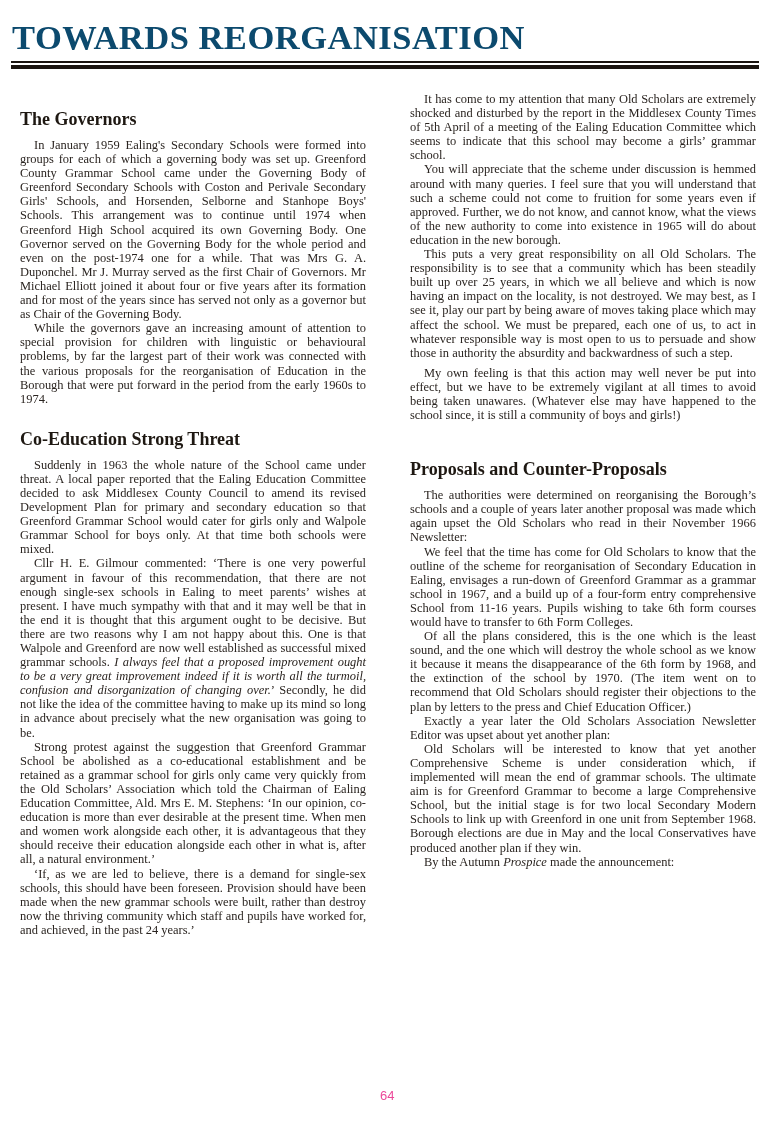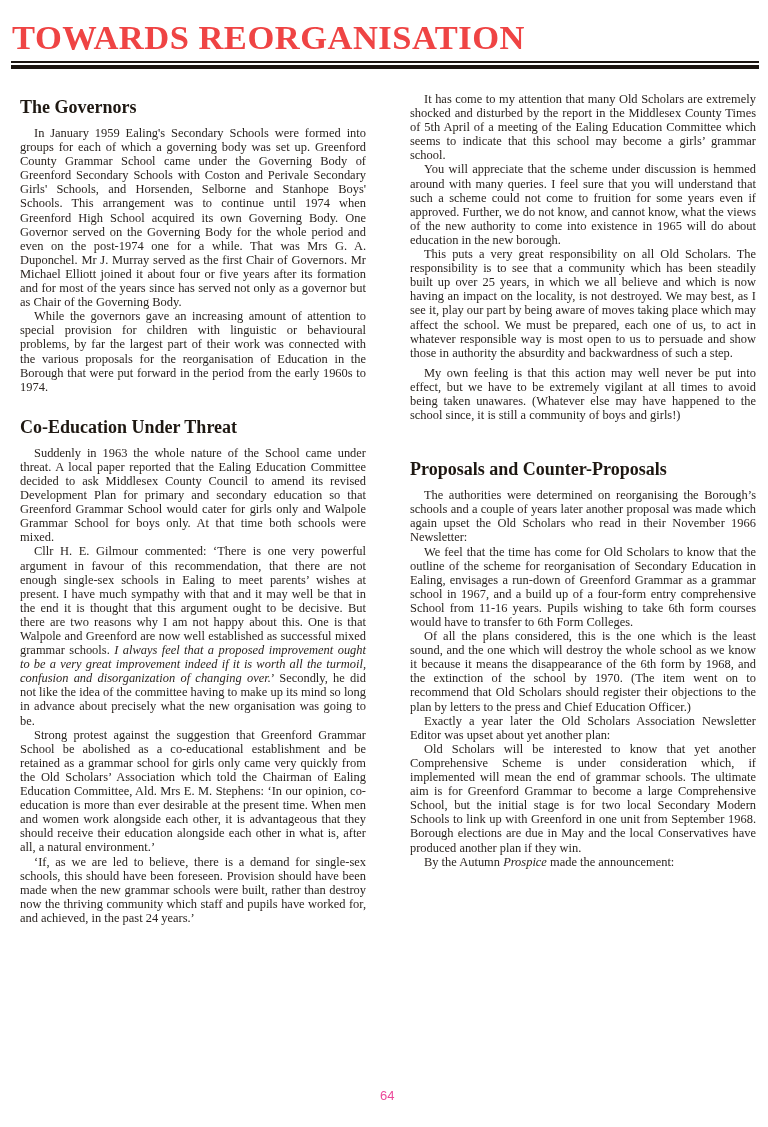--- a/index.html
+++ b/index.html
@@ -1,23 +1,23 @@
 <!DOCTYPE html>
 <html><head>
 <meta charset="utf-8">
 <style>
   html, body { margin: 0; padding: 0; background: #ffffff; }
   body { width: 768px; height: 1127px; position: relative; overflow: hidden;
          font-family: "Liberation Serif", "DejaVu Serif", serif; color: #2a2420; }
   .title { position: absolute; left: 12px; top: 20px; margin: 0;
            font-family: "Liberation Serif", serif; font-weight: bold;
-           font-size: 34.5px; letter-spacing: 0.5px; color: #ef4444; line-height: 1; }
+           font-size: 34.5px; letter-spacing: 0.5px; color: #0c4a6e; line-height: 1; }
   .rule-thin { position: absolute; left: 11px; width: 748px; top: 61px; height: 2px; background: #1a140f; }
   .rule-thick { position: absolute; left: 11px; width: 748px; top: 65px; height: 4px; background: #1a140f; }
-  .col { position: absolute; top: 92px; width: 346px; font-size: 12.45px; line-height: 14.1px; text-align: justify; }
+  .col { position: absolute; top: 104px; width: 346px; font-size: 12.45px; line-height: 14.1px; text-align: justify; }
   .col-left { left: 20px; }
   .col-right { left: 410px; top: 92px; }
   h2 { font-family: "Liberation Serif", serif; font-weight: bold; font-size: 18px; margin: 0; color: #1e1812; line-height: 22px; }
   p { margin: 0; text-indent: 14px; }
   .h-gov { margin-top: 4px; margin-bottom: 8px; }
   .h-coed { margin-top: 22px; margin-bottom: 8px; }
   .h-prop { margin-top: 36px; margin-bottom: 8px; }
   .gap { margin-top: 6px; }
   .page-num { position: absolute; left: 380px; top: 1088px; font-size: 13px; color: #ec4899;
               font-family: "Liberation Sans", sans-serif; }
@@ -28,21 +28,21 @@
 
 <h1 class="title">TOWARDS REORGANISATION</h1>
 <div class="rule-thin"></div>
 <div class="rule-thick"></div>
 
 <div class="col col-left">
   <h2 class="h-gov">The Governors</h2>
   <p>In January 1959 Ealing's Secondary Schools were formed into groups for each of which a governing body was set up. Greenford County Grammar School came under the Governing Body of Greenford Secondary Schools with Coston and Perivale Secondary Girls' Schools, and Horsenden, Selborne and Stanhope Boys' Schools. This arrangement was to continue until 1974 when Greenford High School acquired its own Governing Body. One Governor served on the Governing Body for the whole period and even on the post-1974 one for a while. That was Mrs G. A. Duponchel. Mr J. Murray served as the first Chair of Governors. Mr Michael Elliott joined it about four or five years after its formation and for most of the years since has served not only as a governor but as Chair of the Governing Body.</p>
   <p>While the governors gave an increasing amount of attention to special provision for children with linguistic or behavioural problems, by far the largest part of their work was connected with the various proposals for the reorganisation of Education in the Borough that were put forward in the period from the early 1960s to 1974.</p>
 
-  <h2 class="h-coed">Co-Education Under Threat</h2>
+  <h2 class="h-coed">Co-Education Strong Threat</h2>
   <p>Suddenly in 1963 the whole nature of the School came under threat. A local paper reported that the Ealing Education Committee decided to ask Middlesex County Council to amend its revised Development Plan for primary and secondary education so that Greenford Grammar School would cater for girls only and Walpole Grammar School for boys only. At that time both schools were mixed.</p>
   <p><span>Cllr H. E. Gilmour commented: ‘There is one very powerful argument in favour of this recommendation, that there are not enough single-sex schools in Ealing to meet parents’ wishes at present. I have much sympathy with that and it may well be that in the end it is thought that this argument ought to be decisive. But there are two reasons why I am not happy about this. One is that Walpole and Greenford are now well established as successful mixed grammar schools. </span><em>I always feel that a proposed improvement ought to be a very great improvement indeed if it is worth all the turmoil, confusion and disorganization of changing over.</em><span>’ Secondly, he did not like the idea of the committee having to make up its mind so long in advance about precisely what the new organisation was going to be.</span></p>
   <p>Strong protest against the suggestion that Greenford Grammar School be abolished as a co-educational establishment and be retained as a grammar school for girls only came very quickly from the Old Scholars’ Association which told the Chairman of Ealing Education Committee, Ald. Mrs E. M. Stephens: ‘In our opinion, co-education is more than ever desirable at the present time. When men and women work alongside each other, it is advantageous that they should receive their education alongside each other in what is, after all, a natural environment.’</p>
   <p>‘If, as we are led to believe, there is a demand for single-sex schools, this should have been foreseen. Provision should have been made when the new grammar schools were built, rather than destroy now the thriving community which staff and pupils have worked for, and achieved, in the past 24 years.’</p>
 </div>
 
 <div class="col col-right">
   <p>It has come to my attention that many Old Scholars are extremely shocked and disturbed by the report in the Middlesex County Times of 5th April of a meeting of the Ealing Education Committee which seems to indicate that this school may become a girls’ grammar school.</p>
   <p>You will appreciate that the scheme under discussion is hemmed around with many queries. I feel sure that you will understand that such a scheme could not come to fruition for some years even if approved. Further, we do not know, and cannot know, what the views of the new authority to come into existence in 1965 will do about education in the new borough.</p>
   <p>This puts a very great responsibility on all Old Scholars. The responsibility is to see that a community which has been steadily built up over 25 years, in which we all believe and which is now having an impact on the locality, is not destroyed. We may best, as I see it, play our part by being aware of moves taking place which may affect the school. We must be prepared, each one of us, to act in whatever responsible way is most open to us to persuade and show those in authority the absurdity and backwardness of such a step.</p>

